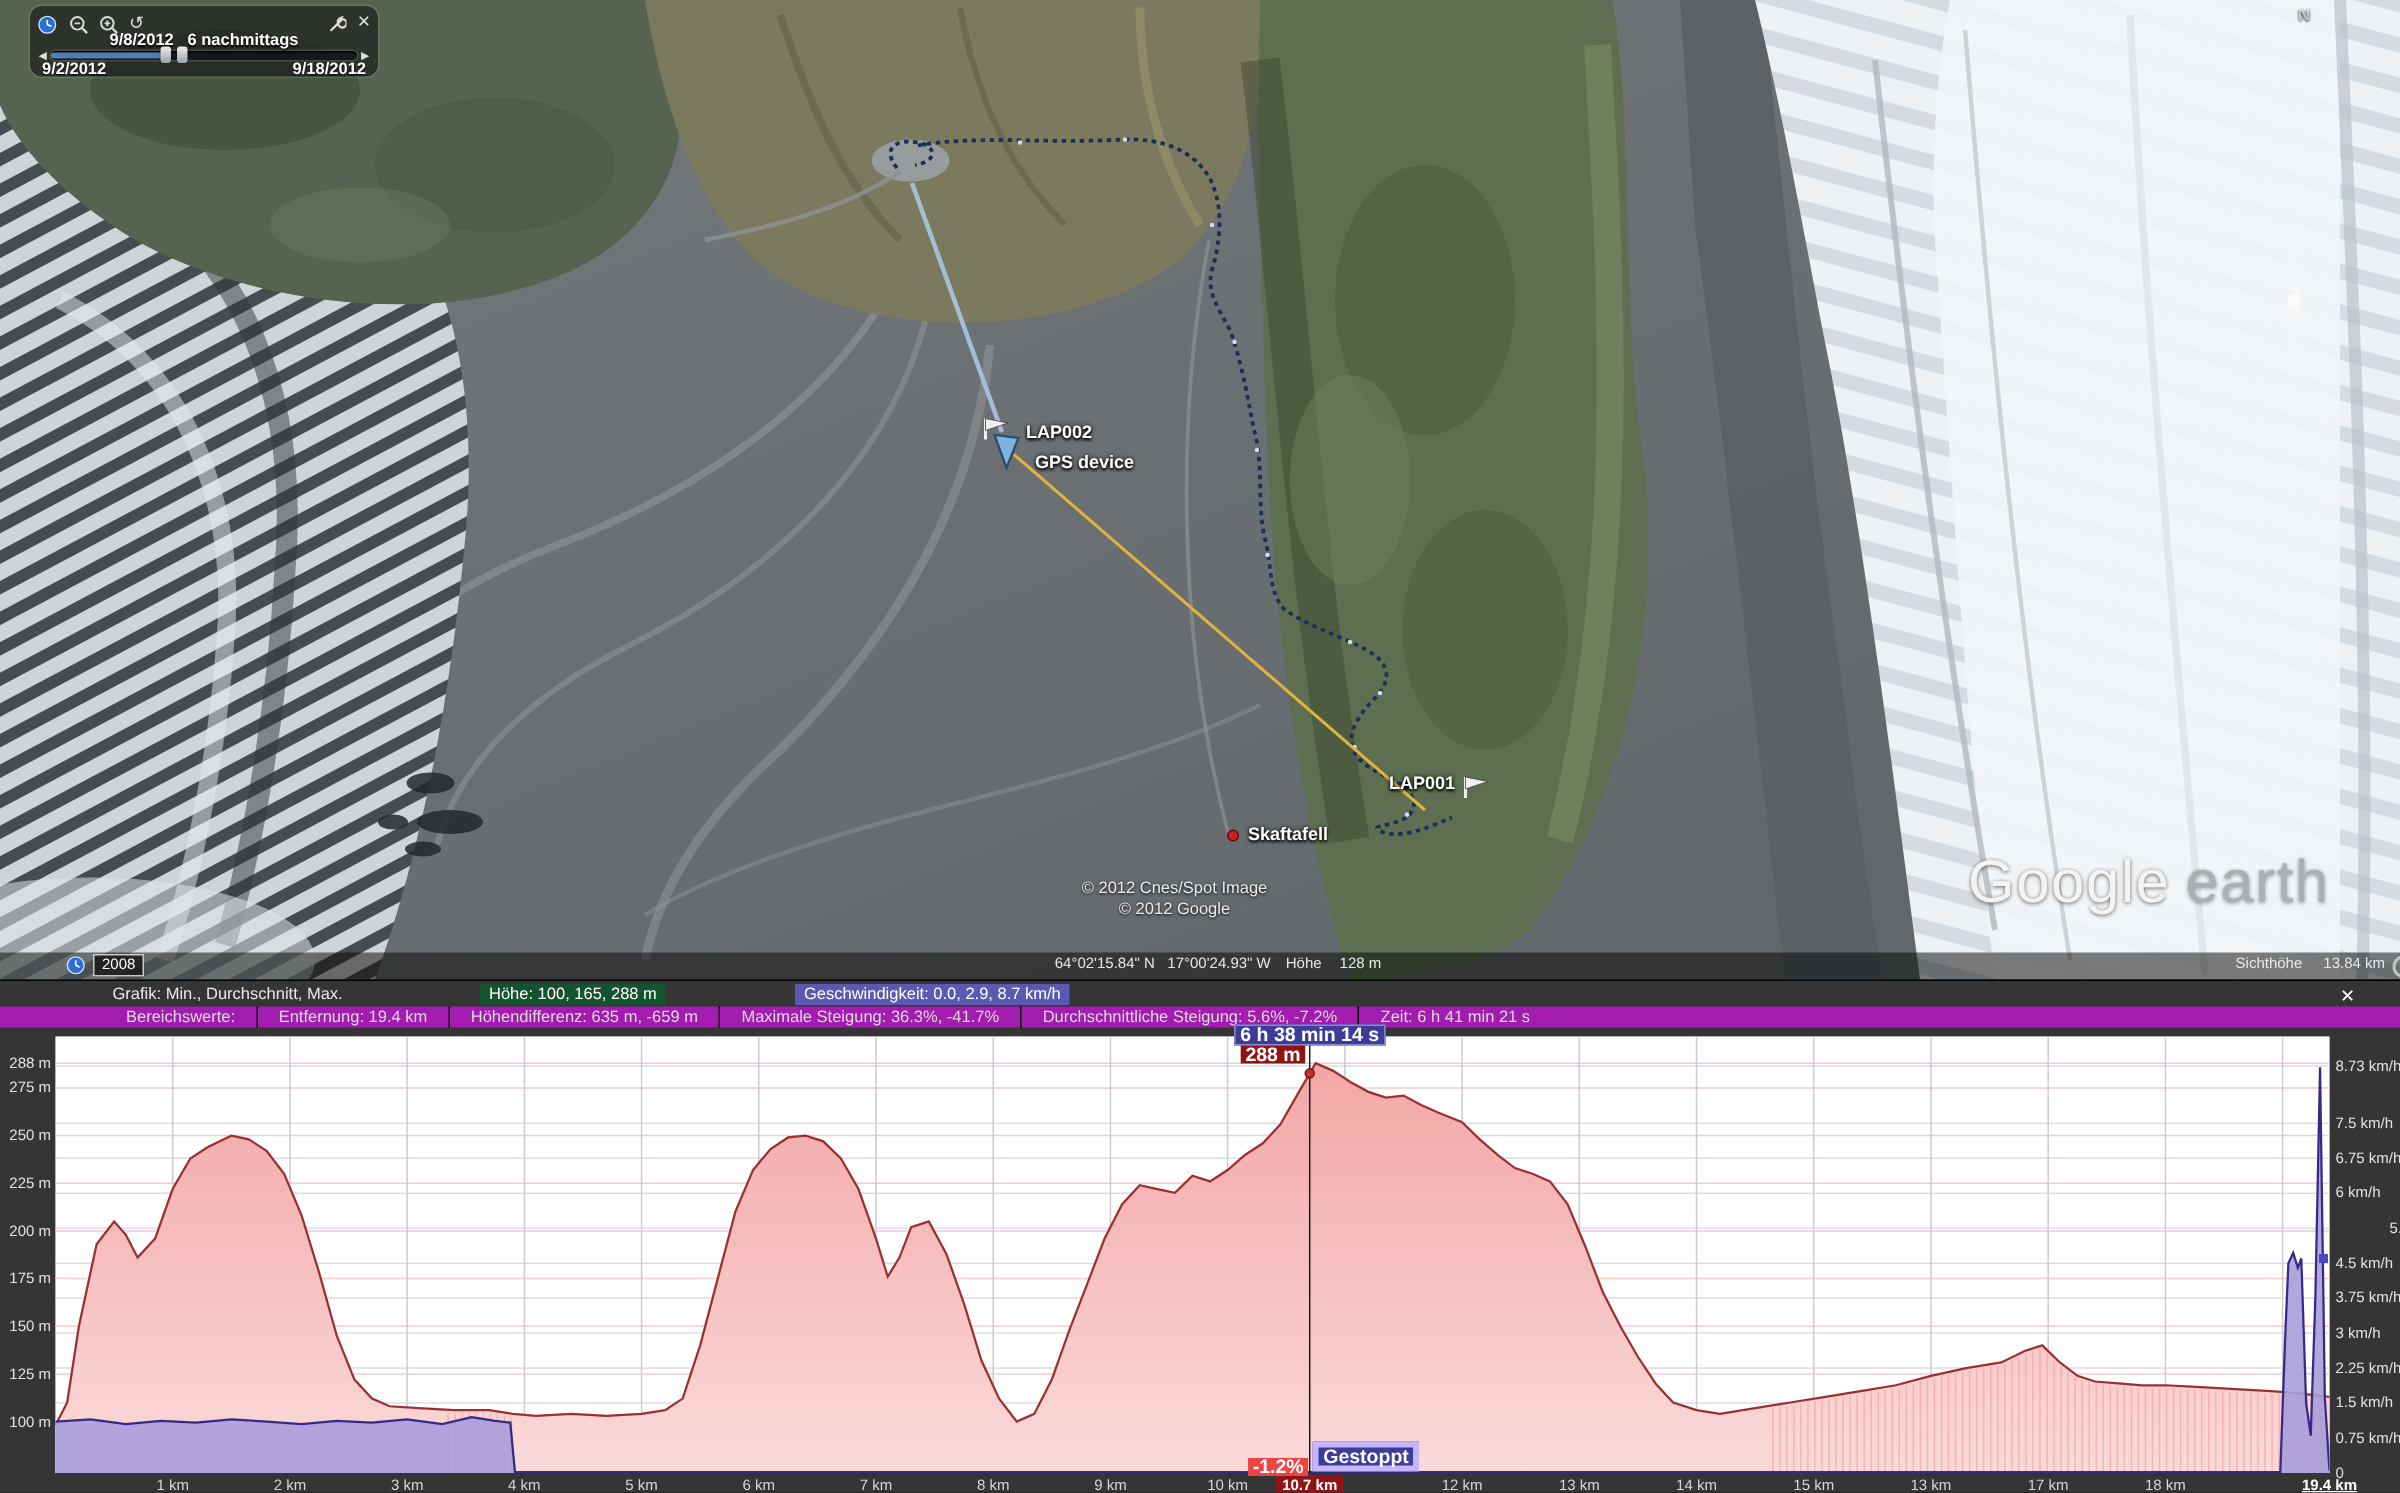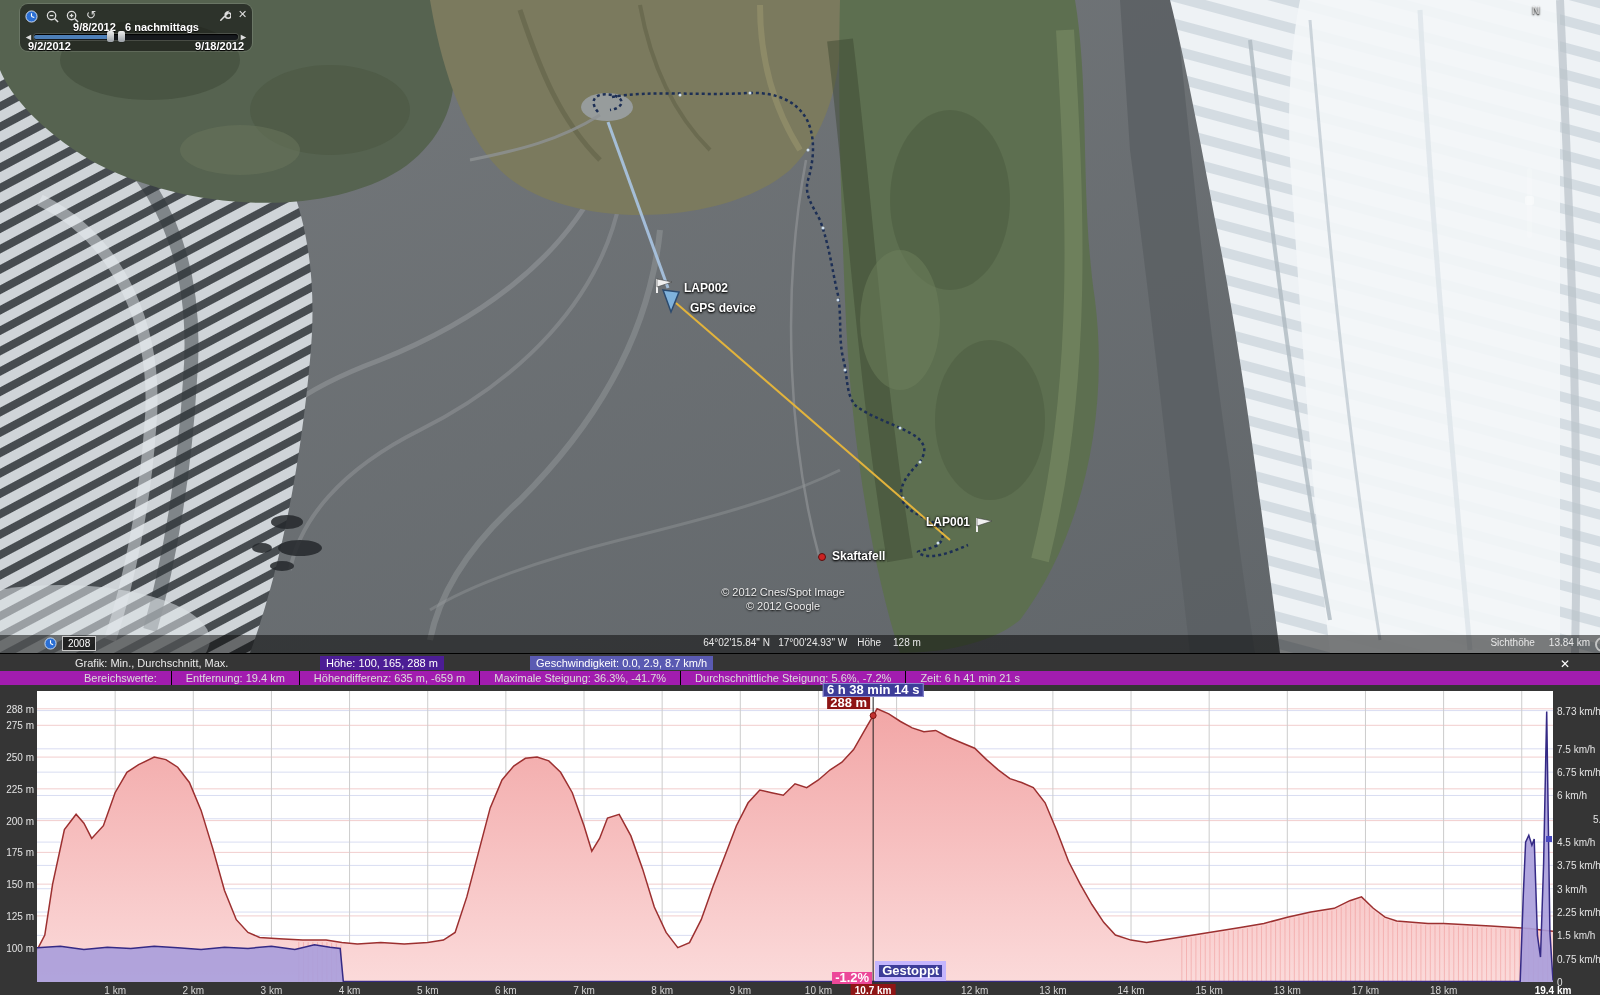--- a/index.html
+++ b/index.html
@@ -43,36 +43,36 @@
   #sb-center{position:absolute;left:50%;top:2px;transform:translateX(-50%);white-space:pre;}
   #sb-center span{margin-right:0;}
   #sb-right{position:absolute;right:34px;top:2px;white-space:pre;}
   #eye-icon{position:absolute;right:14px;top:2px;width:11px;height:11px;border:2px solid #d8d8d8;
             border-radius:50%;opacity:.8;}
   
   #profile-panel{position:absolute;left:0;top:653px;width:1600px;height:342px;background:#353535;border-top:1px solid #000;}
   #pp-row1{position:absolute;left:0;top:2px;height:14px;width:1600px;color:#e9e9e9;font-size:11px;}
   #pp-graph-label{position:absolute;left:75px;top:1px;}
   .chip{position:absolute;top:0;padding:0 6px;line-height:14px;color:#fff;white-space:pre;}
-  #chip-hoehe{left:320px;background:#4c1d95;}
+  #chip-hoehe{left:320px;background:#14532d;}
   #chip-speed{left:530px;background:#5a5ab2;}
   #pp-row2{position:absolute;left:0;top:17px;height:14px;width:1600px;background:#a21caf;color:#dcdcdc;
            font-size:11px;display:flex;align-items:center;padding-left:84px;box-sizing:border-box;}
   #pp-row2 .seg{padding:0 14px;border-left:1px solid #000;line-height:14px;white-space:pre;}
   #pp-row2 .seg:first-child{border-left:none;padding-left:0;}
   #panel-close{position:absolute;right:30px;top:2px;color:#fff;font-size:12px;cursor:pointer;line-height:12px;}
   #plot-wrap{position:absolute;left:37px;top:37px;width:1516px;height:291px;background:#fff;cursor:crosshair;}
   .yl{position:absolute;color:#e3e3e3;font-size:10px;white-space:nowrap;}   
   .xt{position:absolute;top:331px;color:#d6d6d6;font-size:10px;transform:translateX(-50%);white-space:nowrap;}
   .xt.bold{font-weight:bold;color:#fff;text-decoration:underline;}
   .mk{position:absolute;font-size:13px;font-weight:bold;color:#fff;line-height:12px;padding:0 3px;white-space:nowrap;z-index:5;}
   #marker-time{background:#3d3d99;border:1px solid #8a8ad0;}
   #marker-stop{background:#3d3d99;border:4px solid #c4b5fd;}
   #marker-elev{background:#8e1515;}
-  #marker-slope{background:#ec4899;}
+  #marker-slope{background:#ef4444;}
   #marker-dist{background:#8e1515;transform:translateX(-50%);top:330px;position:absolute;color:#fff;
                font-size:10px;font-weight:bold;padding:0 4px;line-height:13px;z-index:5;}
 </style>
 </head>
 <body>
 
 <div id="map">
   <svg class="art" width="1600" height="653" viewBox="0 0 1600 653">
     <defs>
       <linearGradient id="plainGrad" x1="0" y1="0" x2="1" y2="1">
@@ -175,20 +175,23 @@
   <div class="maplabel" style="left:684px;top:281px;">LAP002</div>
   <div class="maplabel" style="left:690px;top:301px;">GPS device</div>
   <div class="maplabel" style="left:926px;top:515px;">LAP001</div>
   <div class="maplabel" style="left:832px;top:549px;">Skaftafell</div>
 
   <div id="copyright">
     <div>© 2012 Cnes/Spot Image</div>
     <div>© 2012 Google</div>
   </div>
 
+  <div id="logo">
+    <span class="g">Google</span><span class="e">earth</span>
+  </div>
 
   <div id="time-slider">
     <svg class="ticon" style="left:5px;" viewBox="0 0 14 14">
       <circle cx="7" cy="7" r="6" fill="#2b6fd4" stroke="#dce6f4" stroke-width="1"></circle>
       <line x1="7" y1="7" x2="7" y2="3.5" stroke="#fff" stroke-width="1.2"></line>
       <line x1="7" y1="7" x2="10" y2="8" stroke="#fff" stroke-width="1.2"></line>
     </svg>
     <svg class="ticon" style="left:26px;" viewBox="0 0 14 14">
       <circle cx="6" cy="6" r="4.5" fill="none" stroke="#ddd" stroke-width="1.4"></circle>
       <line x1="9.5" y1="9.5" x2="13" y2="13" stroke="#ddd" stroke-width="1.6"></line>

